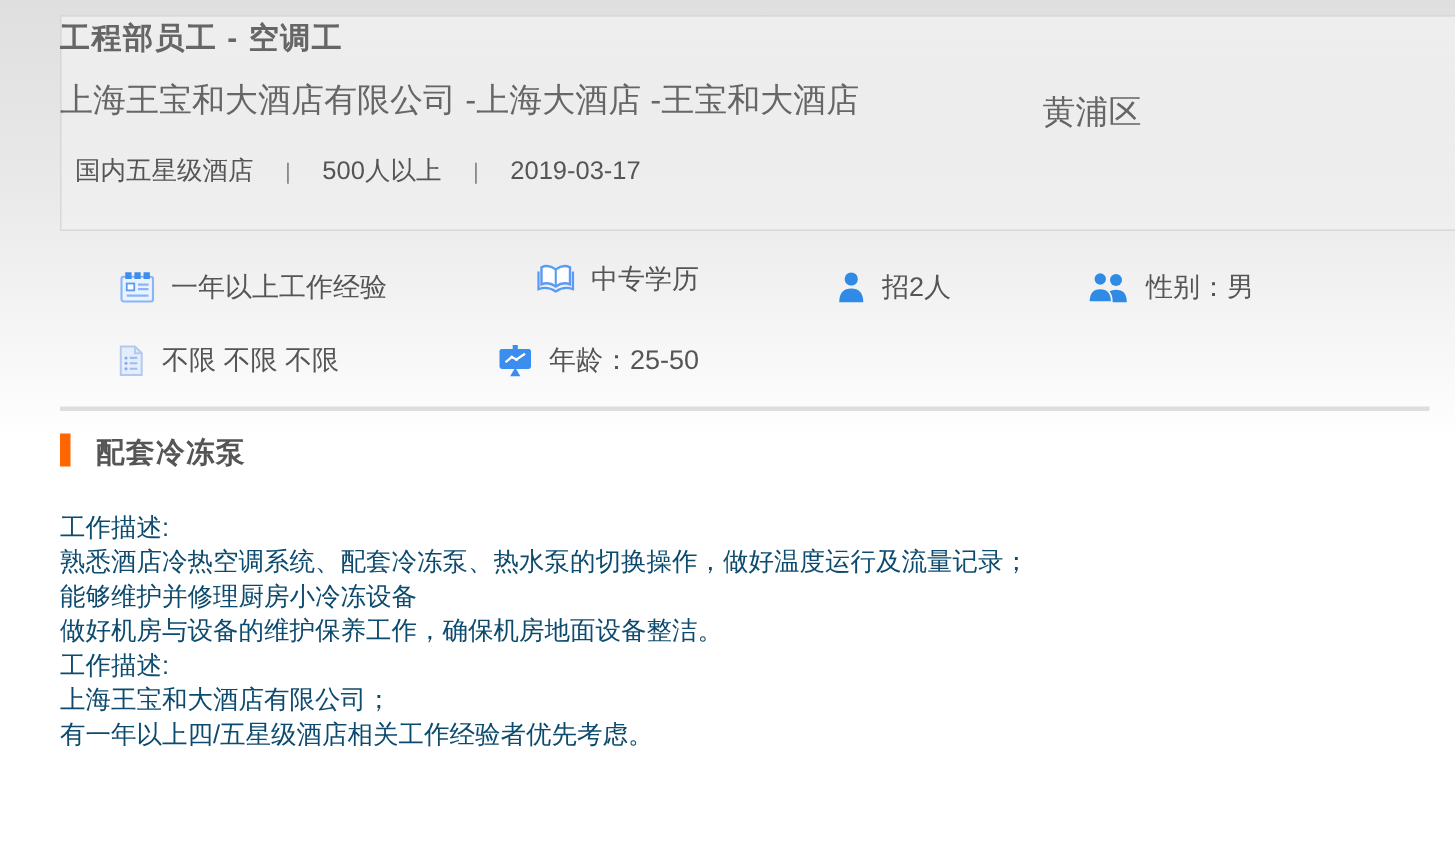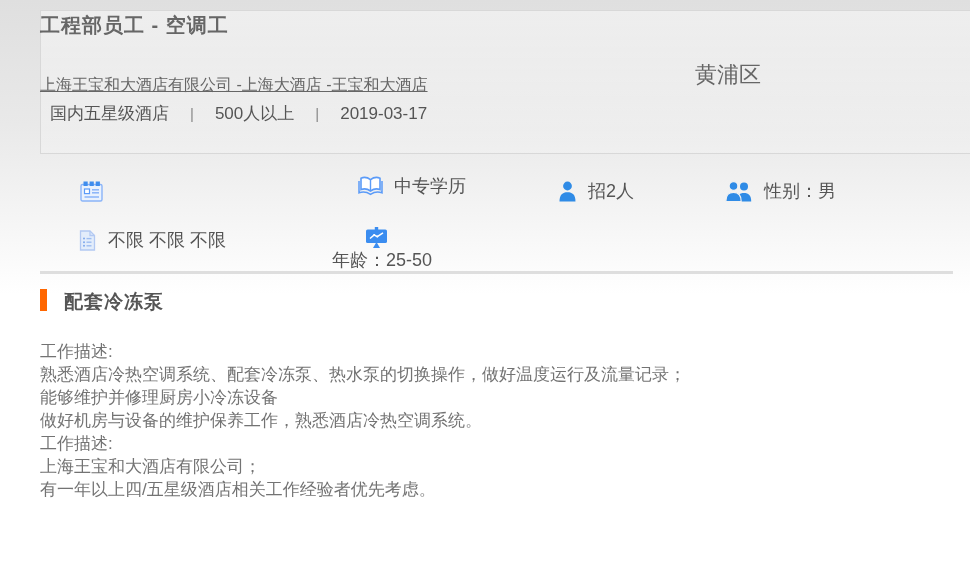--- a/index.html
+++ b/index.html
@@ -13,22 +13,22 @@
   .header-box {
     position:absolute; left:40px; top:10px; right:0; height:144px;
     border:1px solid #d8d8d8; border-right:none;
     background: linear-gradient(to bottom, rgba(255,255,255,0.45), rgba(255,255,255,0.15));
   }
   .job-title {
     position:absolute; left:40px; top:12px;
     font-size:20px; font-weight:bold; color:#666; letter-spacing:1px;
   }
   .company-line {
-    position:absolute; left:40px; top:75px;
-    font-size:16px; color:#666;text-decoration:underline;
+    position:absolute; left:40px; top:52px;
+    font-size:22px; color:#666;
   }
   .district {
     position:absolute; left:695px; top:60px;
     font-size:22px; color:#666;
   }
   .meta-line {
     position:absolute; left:50px; top:102px;
     font-size:17px; color:#555;
   }
   .meta-sep { color:#8a8a8a; margin:0 21px; font-size:15px; }
@@ -44,21 +44,21 @@
   .section-bar {
     position:absolute; left:40px; top:289px; width:7px; height:22px;
     background:#ff6600;
   }
   .section-title {
     position:absolute; left:64px; top:289px;
     font-size:19px; font-weight:bold; color:#555; letter-spacing:1px;
   }
   .description {
     position:absolute; left:40px; top:340px; width:860px;
-    font-size:17px; line-height:23px; color:#737373;
+    font-size:17px; line-height:23px; color:#0c4a6e;
   }
 </style>
 </head>
 <body>
 
 <div class="header-box"></div>
 <div class="job-title">工程部员工 - 空调工</div>
 <div class="company-line">上海王宝和大酒店有限公司 -上海大酒店 -王宝和大酒店</div>
 <div class="district">黄浦区</div>
 <div class="meta-line">
@@ -71,20 +71,21 @@
       <rect x="1" y="3.5" width="21" height="16.5" rx="1.5" fill="#eaf2fd" stroke="#8ab4f8" stroke-width="1.4"></rect>
       <rect x="3.5" y="0.5" width="4.2" height="4.5" fill="#3f8ded"></rect>
       <rect x="9.6" y="0.5" width="4.2" height="4.5" fill="#3f8ded"></rect>
       <rect x="15.7" y="0.5" width="4.2" height="4.5" fill="#3f8ded"></rect>
       <rect x="4.5" y="8" width="5" height="4.6" fill="#ffffff" stroke="#5b9bf8" stroke-width="1.2"></rect>
       <line x1="12" y1="8.8" x2="19" y2="8.8" stroke="#8ab4f8" stroke-width="1.5"></line>
       <line x1="12" y1="11.8" x2="19" y2="11.8" stroke="#8ab4f8" stroke-width="1.5"></line>
       <line x1="4.5" y1="16" x2="19" y2="16" stroke="#8ab4f8" stroke-width="1.5"></line>
     </svg>
   </span>
+  <span>一年以上工作经验</span>
 </div>
 
 <div class="info-item" style="left:358px; top:173px;">
   <span class="icon">
     <svg width="25" height="20" viewBox="0 0 25 20">
       <path d="M3 2.2 C6 0.8 9.6 1.4 12.5 3.6 C15.4 1.4 19 0.8 22 2.2 L22 13.6 C19 12.4 15.4 12.9 12.5 15 C9.6 12.9 6 12.4 3 13.6 Z" fill="#ffffff" stroke="#5b9bf8" stroke-width="1.6"></path>
       <line x1="12.5" y1="3.6" x2="12.5" y2="15" stroke="#5b9bf8" stroke-width="1.4"></line>
       <path d="M1 5 L1 16.8 C4.8 15.4 9 16 12.5 18.3 C16 16 20.2 15.4 24 16.8 L24 5" fill="none" stroke="#5b9bf8" stroke-width="1.5"></path>
     </svg>
   </span>
@@ -122,21 +123,21 @@
       <circle cx="6" cy="12.2" r="1" fill="#7fa9ec"></circle>
       <circle cx="6" cy="15.8" r="1" fill="#7fa9ec"></circle>
       <line x1="8.5" y1="8.6" x2="13.5" y2="8.6" stroke="#9dbdf0" stroke-width="1.4"></line>
       <line x1="8.5" y1="12.2" x2="13.5" y2="12.2" stroke="#9dbdf0" stroke-width="1.4"></line>
       <line x1="8.5" y1="15.8" x2="13.5" y2="15.8" stroke="#9dbdf0" stroke-width="1.4"></line>
     </svg>
   </span>
   <span>不限 不限 不限</span>
 </div>
 
-<div class="info-item" style="left:332px; top:227px;flex-direction:column;">
+<div class="info-item" style="left:332px; top:227px;">
   <span class="icon">
     <svg width="23" height="21" viewBox="0 0 23 21">
       <rect x="9.8" y="0" width="3.4" height="3.5" fill="#3b8df0"></rect>
       <path d="M8 21 L11.5 15 L15 21 Z" fill="#3b8df0"></path>
       <rect x="1" y="2.6" width="21" height="13.4" rx="1.6" fill="#3b8df0"></rect>
       <polyline points="5,11.5 9.2,8 12.3,9.6 18,5.8" fill="none" stroke="#ffffff" stroke-width="1.5"></polyline>
       <circle cx="9.2" cy="8" r="1" fill="#ffffff"></circle>
       <circle cx="12.3" cy="9.6" r="1" fill="#ffffff"></circle>
     </svg>
   </span>
@@ -144,17 +145,17 @@
 </div>
 
 <div class="divider"></div>
 <div class="section-bar"></div>
 <div class="section-title">配套冷冻泵</div>
 
 <div class="description">
   <div>工作描述:</div>
   <div>熟悉酒店冷热空调系统、配套冷冻泵、热水泵的切换操作，做好温度运行及流量记录；</div>
   <div>能够维护并修理厨房小冷冻设备</div>
-  <div>做好机房与设备的维护保养工作，熟悉酒店冷热空调系统。</div>
+  <div>做好机房与设备的维护保养工作，确保机房地面设备整洁。</div>
   <div>工作描述:</div>
   <div>上海王宝和大酒店有限公司；</div>
   <div>有一年以上四/五星级酒店相关工作经验者优先考虑。</div>
 </div>
 
 </body></html>

